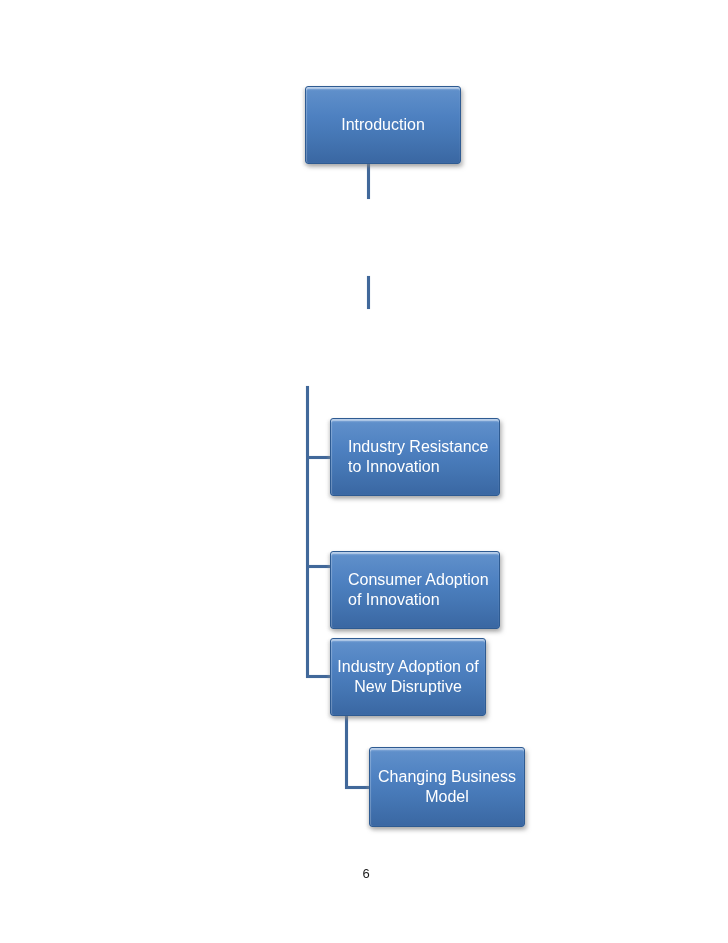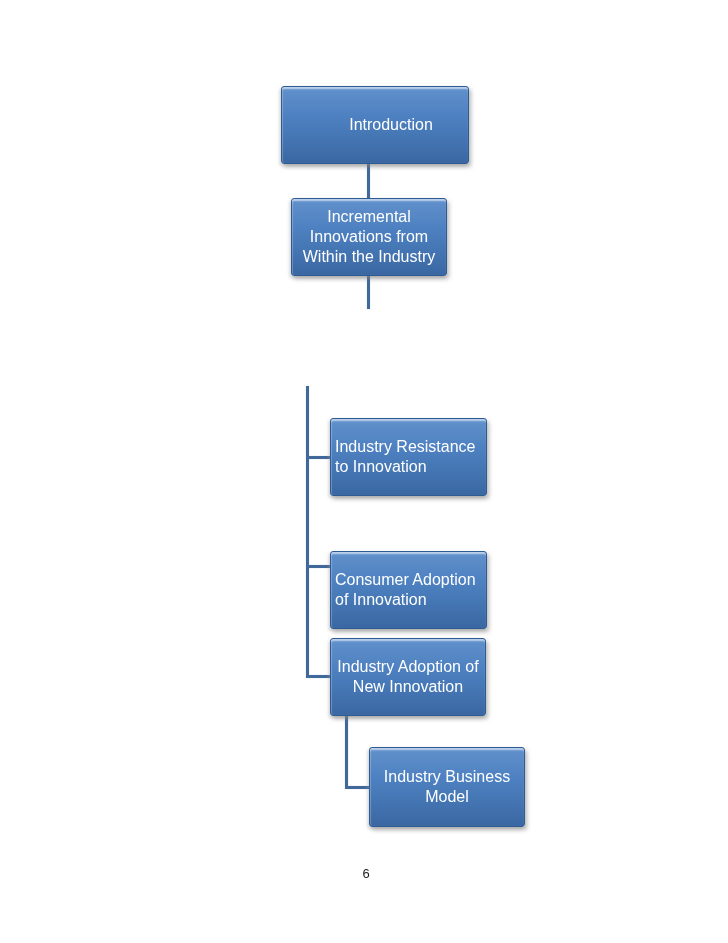--- a/index.html
+++ b/index.html
@@ -39,24 +39,24 @@
     display: flex;
     align-items: center;
     justify-content: center;
     text-align: center;
     white-space: pre-line;
     box-sizing: content-box;
   }
   .node.align-left {
     justify-content: flex-start;
     text-align: left;
-    padding-left: 4px;
+    padding-left: 17px;
     width: 151px;
   }
-  .n1 { left: 281px; top:  86px; padding-left: 32px; }
+  .n1 { left: 305px; top:  86px; }
   .n2 { left: 291px; top: 198px; }
   .n3 { left: 291px; top: 308px; }
   .n4 { left: 330px; top: 418px; }
   .n5 { left: 330px; top: 528px; margin-top: 23px; }
   .n6 { left: 330px; top: 638px; }
   .n7 { left: 369px; top: 747px; height: 78px; }
   
   .conn {
     position: absolute;
     background: #41689a;
@@ -91,32 +91,29 @@
   <div class="conn c-v2"></div>
   <div class="conn c-trunk"></div>
   <div class="conn c-b4"></div>
   <div class="conn c-b5"></div>
   <div class="conn c-b6"></div>
   <div class="conn c-v3"></div>
   <div class="conn c-h3"></div>
 
   <div class="node n1">Introduction</div>
 
-  <div class="node n2">Incremental
-Innovations from
-Within the Industry</div>
 
 
   <div class="node n4 align-left">Industry Resistance
 to Innovation</div>
 
   <div class="node n5 align-left">Consumer Adoption
 of Innovation</div>
 
   <div class="node n6">Industry Adoption of
-New Innovation</div>
+New Disruptive</div>
 
-  <div class="node n7">Industry Business
+  <div class="node n7">Changing Business
 Model</div>
 
   <div class="page-number">6</div>
 
 </div>
 
 </body></html>

